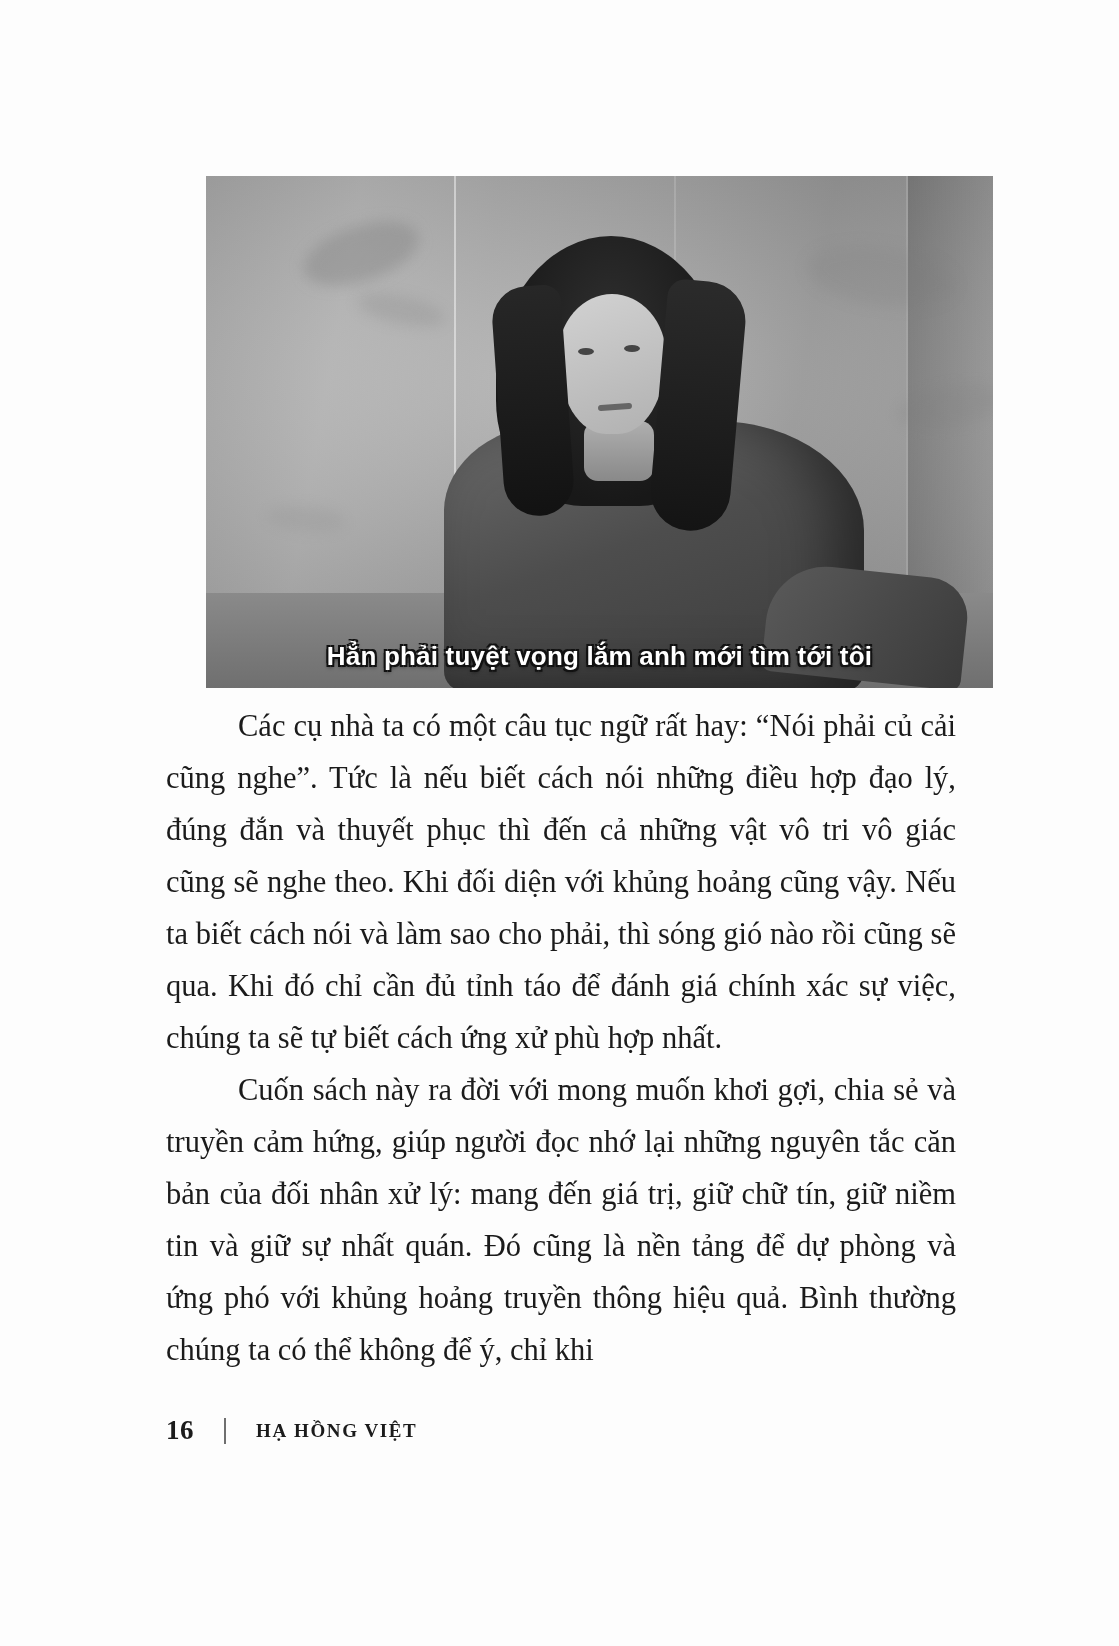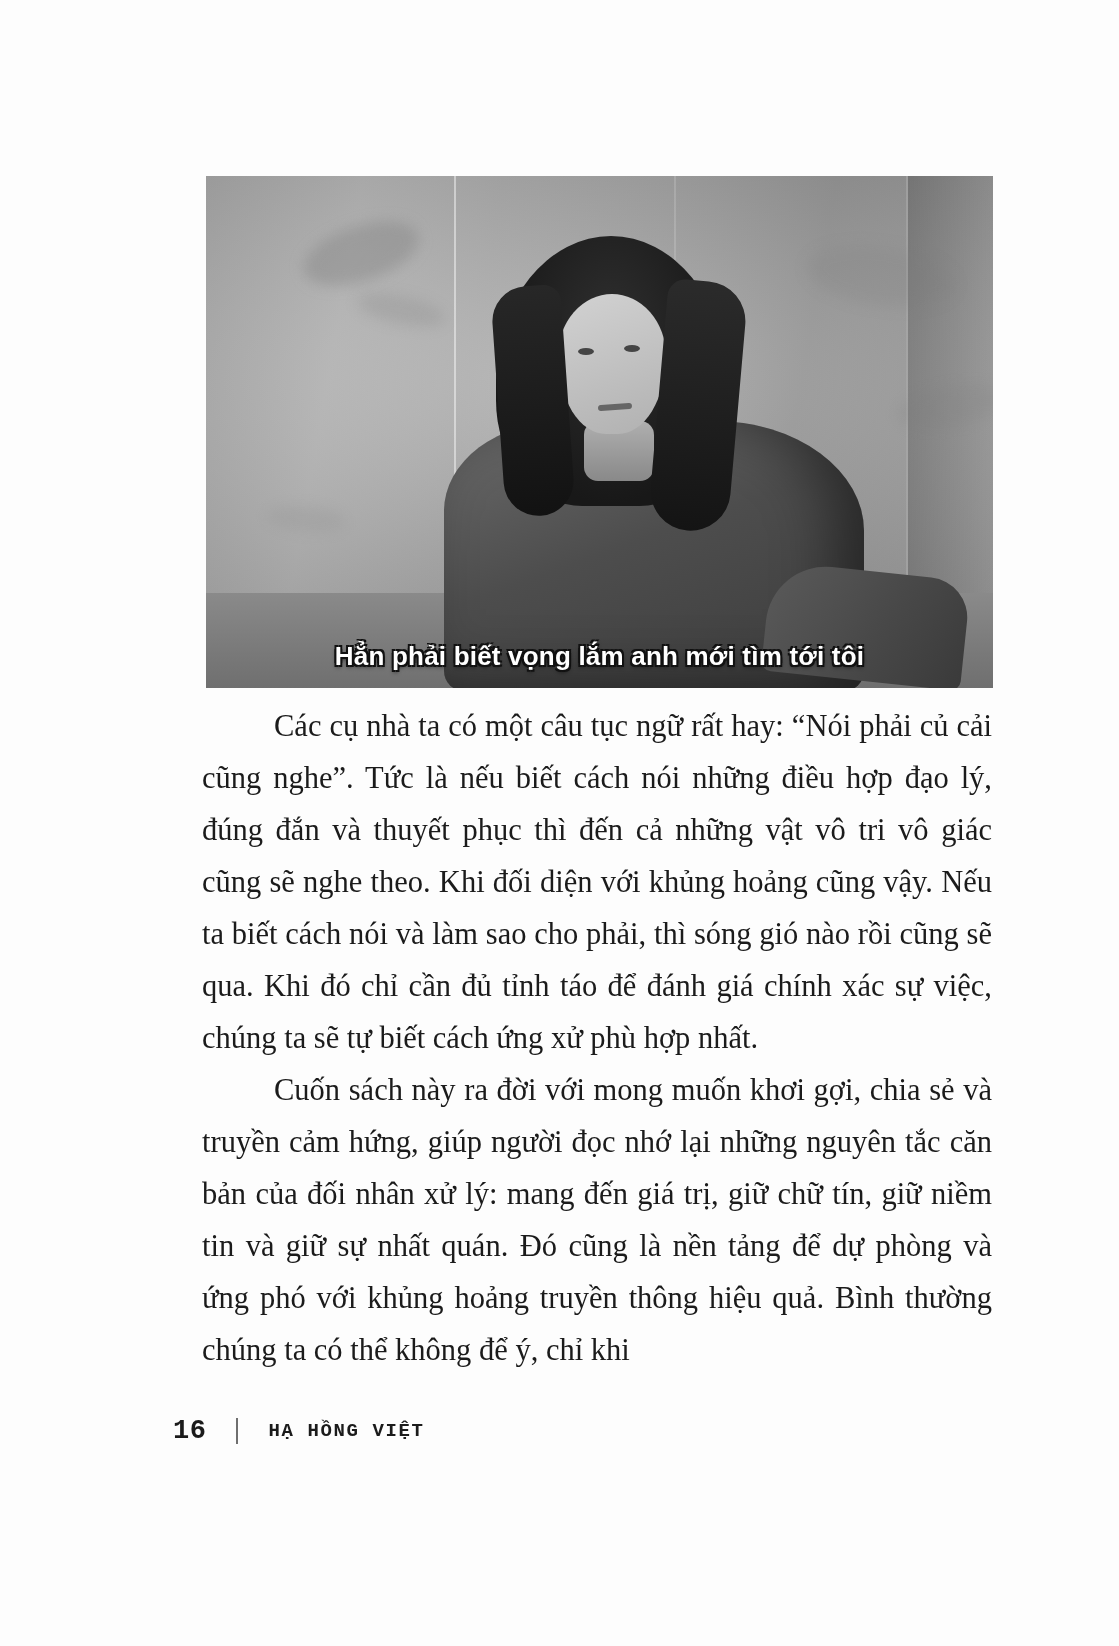--- a/index.html
+++ b/index.html
@@ -176,37 +176,35 @@
     position: absolute;
     left: 166px;
     top: 700px;
     width: 790px;
     font-family: "Liberation Serif", serif;
     font-size: 30.5px;
     line-height: 52px;
     color: #1b1b1b;
     text-align: justify;
     text-justify: inter-word;
-    margin-left: 36px;
   }
   .body-text p {
     margin: 0;
     text-indent: 72px;
   }
 
   
   .footer {
     position: absolute;
     left: 166px;
     bottom: 200px;
     display: flex;
     align-items: center;
     gap: 30px;
-    font-family: Liberation Mono, monospace;
-    margin-left: 7px;
+    font-family: Liberation Serif, serif;
   }
   .folio {
     font-size: 27px;
     font-weight: bold;
     color: #1b1b1b;
     letter-spacing: .5px;
   }
   .footer-sep {
     width: 2px;
     height: 26px;
@@ -240,21 +238,21 @@
       <div class="fig-arm"></div>
       <div class="fig-hair"></div>
       <div class="fig-neck"></div>
       <div class="fig-face"></div>
       <div class="fig-eye e1"></div>
       <div class="fig-eye e2"></div>
       <div class="fig-mouth"></div>
       <div class="fig-hair-front-l"></div>
       <div class="fig-hair-front-r"></div>
     </div>
-    <figcaption class="caption">Hẳn phải biết vọng lắm anh mới tìm tới tôi</figcaption>
+    <figcaption class="caption">Hẳn phải tuyệt vọng lắm anh mới tìm tới tôi</figcaption>
   </figure>
 
   <div class="body-text">
     <p>Các cụ nhà ta có một câu tục ngữ rất hay: “Nói phải củ cải cũng nghe”. Tức là nếu biết cách nói những điều hợp đạo lý, đúng đắn và thuyết phục thì đến cả những vật vô tri vô giác cũng sẽ nghe theo. Khi đối diện với khủng hoảng cũng vậy. Nếu ta biết cách nói và làm sao cho phải, thì sóng gió nào rồi cũng sẽ qua. Khi đó chỉ cần đủ tỉnh táo để đánh giá chính xác sự việc, chúng ta sẽ tự biết cách ứng xử phù hợp nhất.</p>
     <p>Cuốn sách này ra đời với mong muốn khơi gợi, chia sẻ và truyền cảm hứng, giúp người đọc nhớ lại những nguyên tắc căn bản của đối nhân xử lý: mang đến giá trị, giữ chữ tín, giữ niềm tin và giữ sự nhất quán. Đó cũng là nền tảng để dự phòng và ứng phó với khủng hoảng truyền thông hiệu quả. Bình thường chúng ta có thể không để ý, chỉ khi</p>
   </div>
 
   <div class="footer">
     <span class="folio">16</span>
     <span class="footer-sep"></span>

